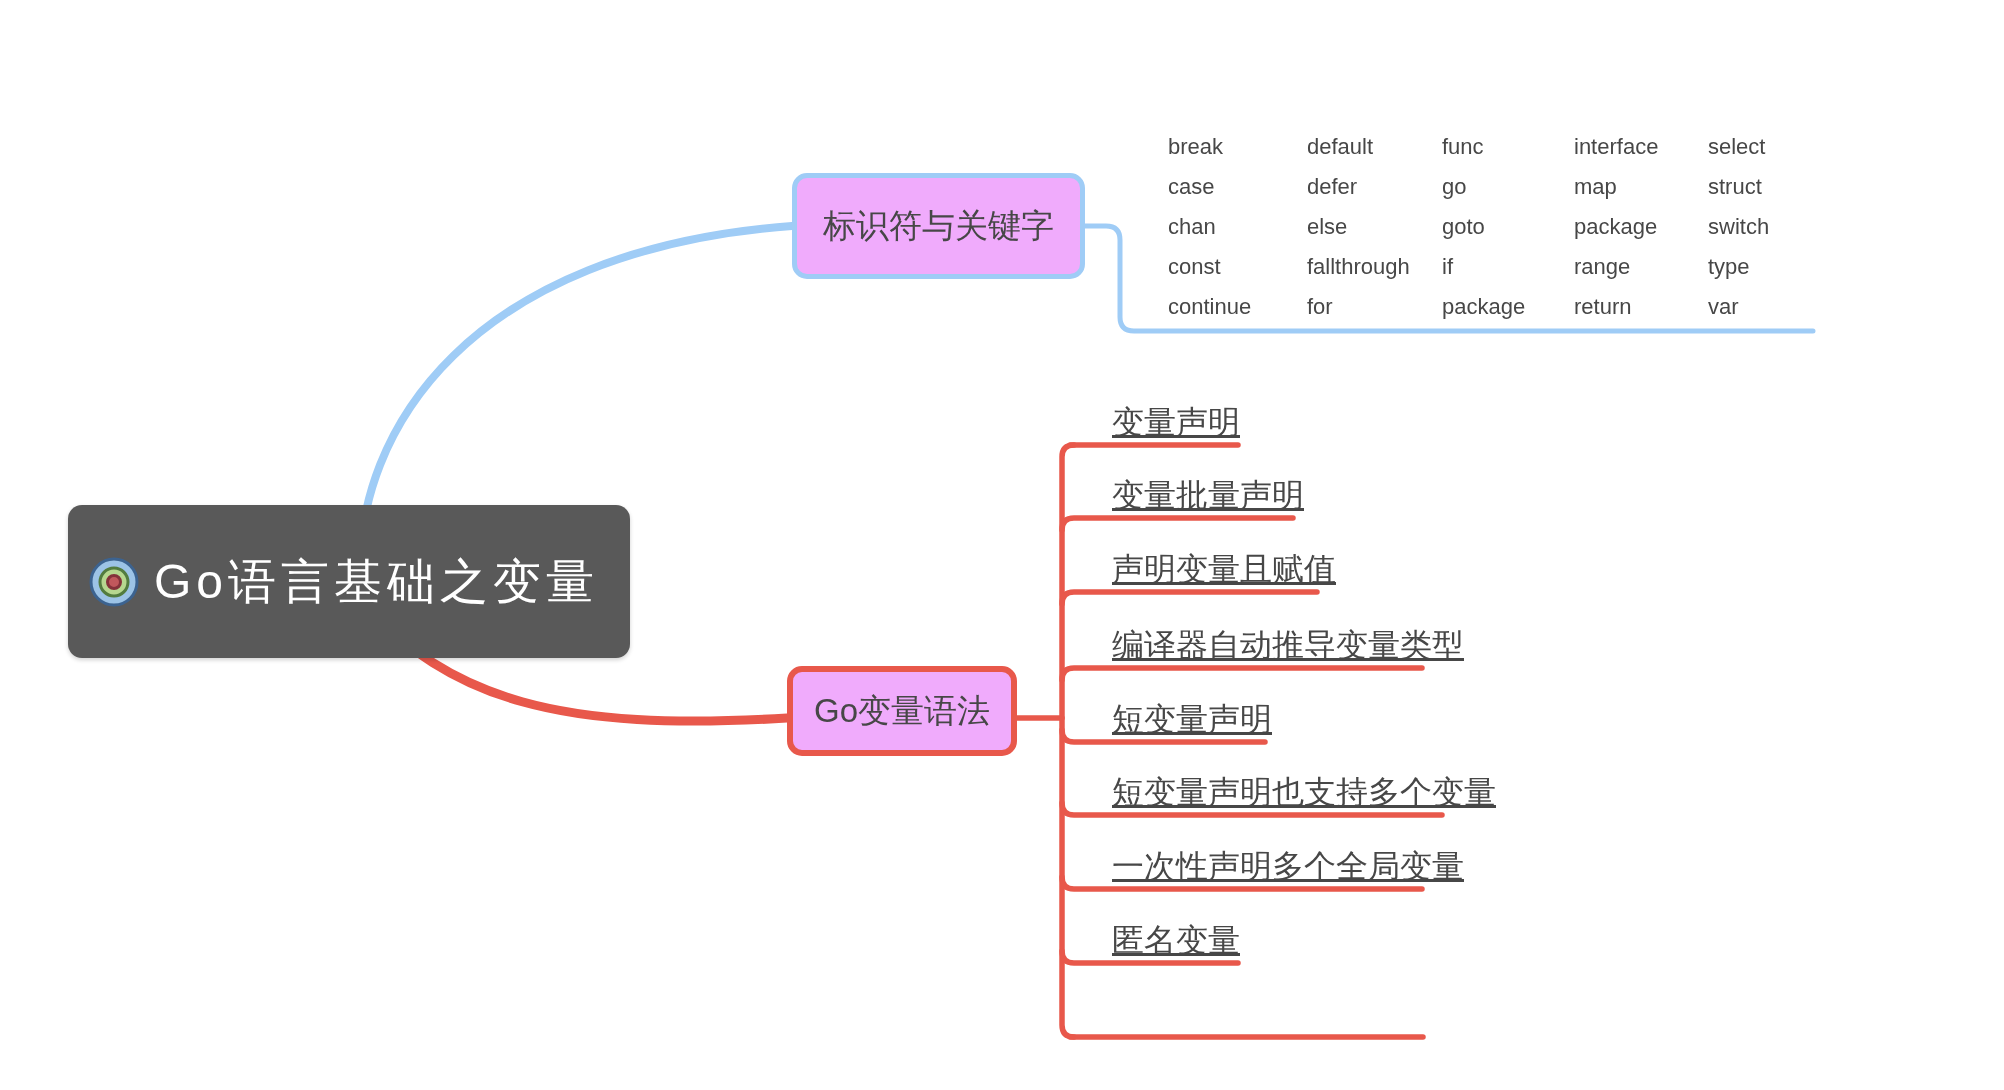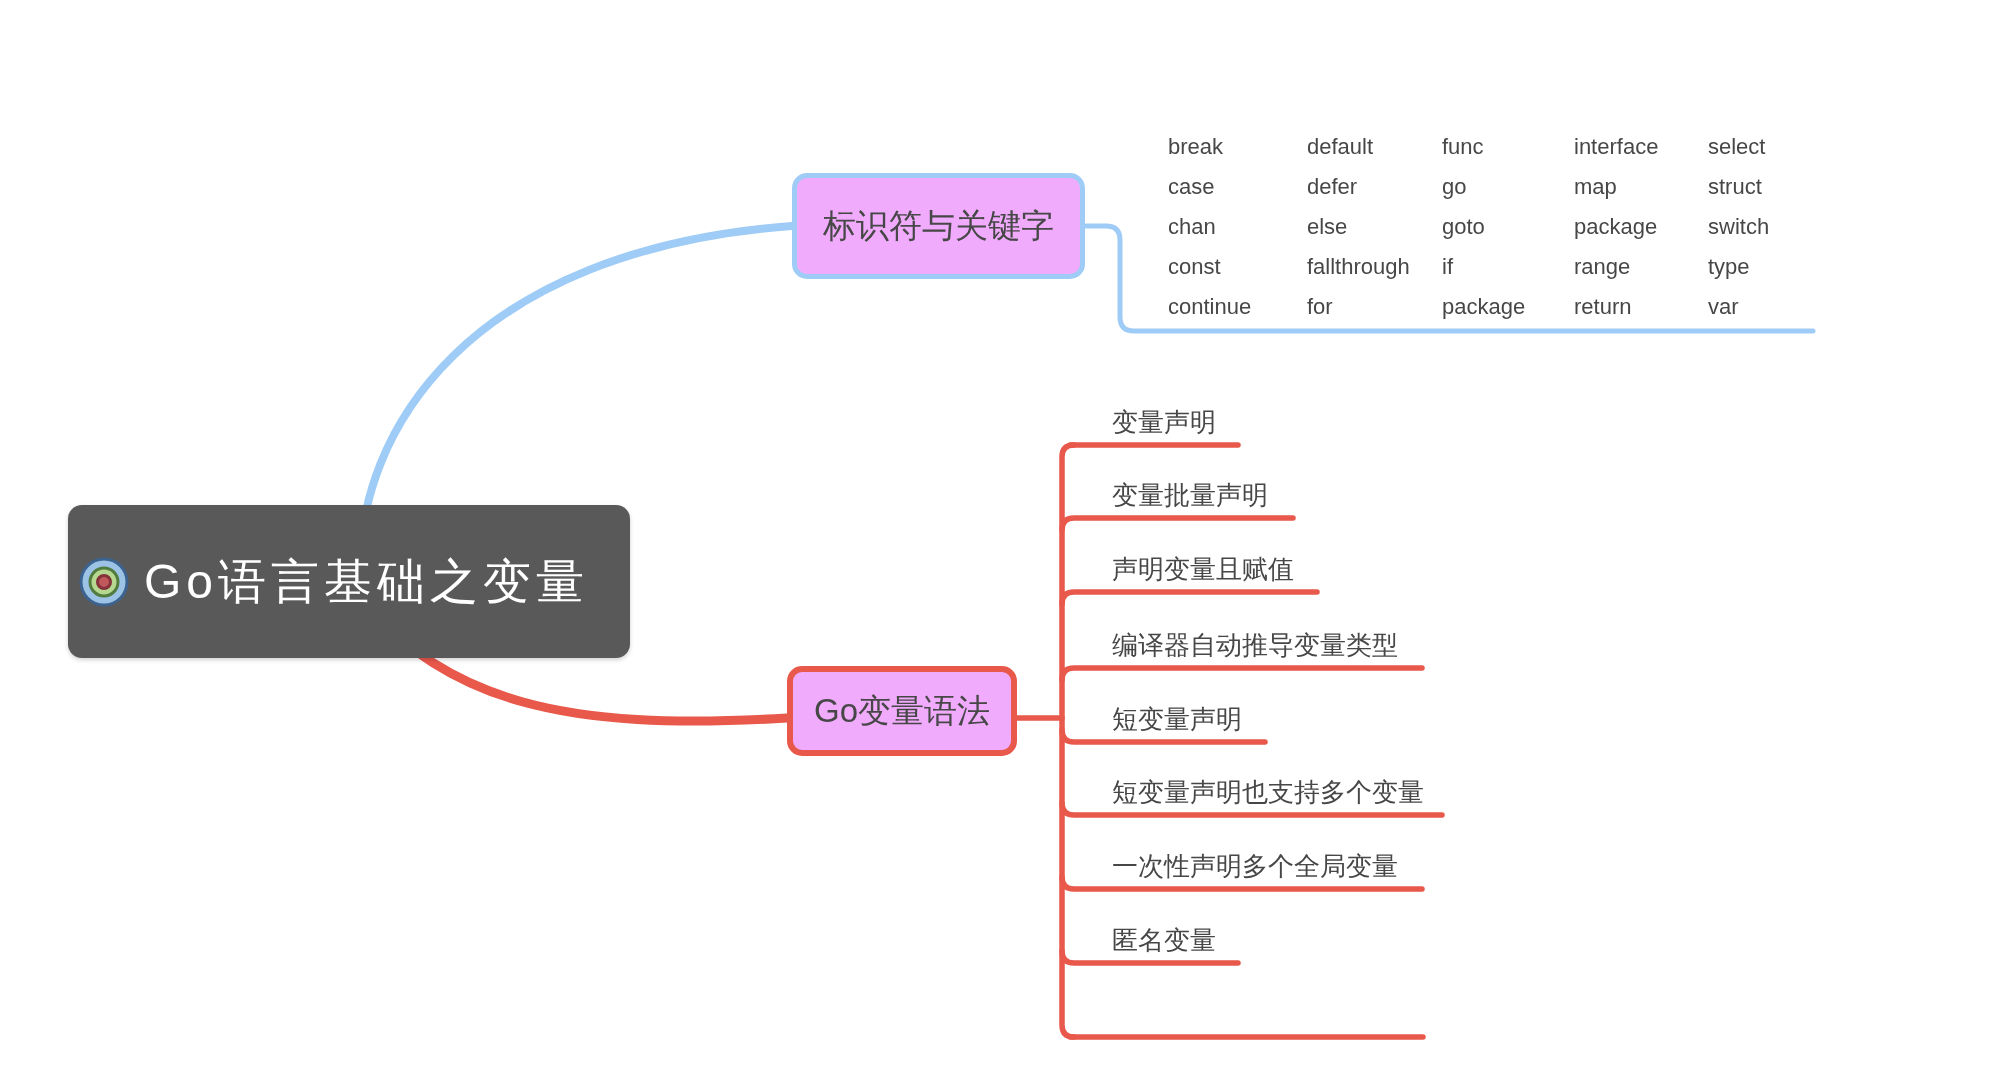--- a/index.html
+++ b/index.html
@@ -10,21 +10,21 @@
   }
   html,body{margin:0;padding:0;background:#ffffff;}
   .canvas{
     position:relative;width:2004px;height:1090px;background:#ffffff;
     font-family:"Liberation Sans", sans-serif;overflow:hidden;
   }
   .connector-layer{position:absolute;left:0;top:0;width:2004px;height:1090px;}
   .root-topic{
     position:absolute;left:68px;top:505px;width:562px;height:153px;
     background:var(--root-bg);border-radius:14px;
-    display:flex;align-items:center;gap:14px;padding-left:10px;box-sizing:border-box;
+    display:flex;align-items:center;gap:14px;padding-left:20px;box-sizing:border-box;
     box-shadow:0 2px 4px rgba(0,0,0,0.18);
   }
   .root-label{
     color:#ffffff;font-size:48px;letter-spacing:5px;white-space:nowrap;line-height:1;
   }
   .branch-node{
     position:absolute;background:#f0abfc;box-sizing:border-box;border-radius:15px;
     display:flex;align-items:center;justify-content:center;
     font-size:33px;color:var(--topic-text);white-space:nowrap;
   }
@@ -32,21 +32,21 @@
   .node-red{left:787px;top:666px;width:230px;height:90px;border:6px solid var(--red);}
   .keywords-topic{
     position:absolute;left:1168px;top:127px;
     display:grid;grid-template-columns:139px 135px 132px 134px auto;
     grid-auto-rows:40px;align-items:center;
     font-size:22px;color:var(--topic-text);
   }
   .keyword-item{white-space:nowrap;}
   .leaf-topic{
     position:absolute;left:1112px;height:34px;line-height:34px;
-    font-size:26px;color:var(--topic-text);white-space:nowrap;
+    font-size:32px;color:var(--topic-text);white-space:nowrap;text-decoration:underline;
   }
 </style>
 </head>
 <body>
 
 <div class="canvas">
 
   <svg class="connector-layer" viewBox="0 0 2004 1090" xmlns="http://www.w3.org/2000/svg">
 
     <path d="M 360 580 C 355 430 470 250 792 226" fill="none" stroke-width="8" stroke-linecap="round" stroke="#9fccf6"></path>

